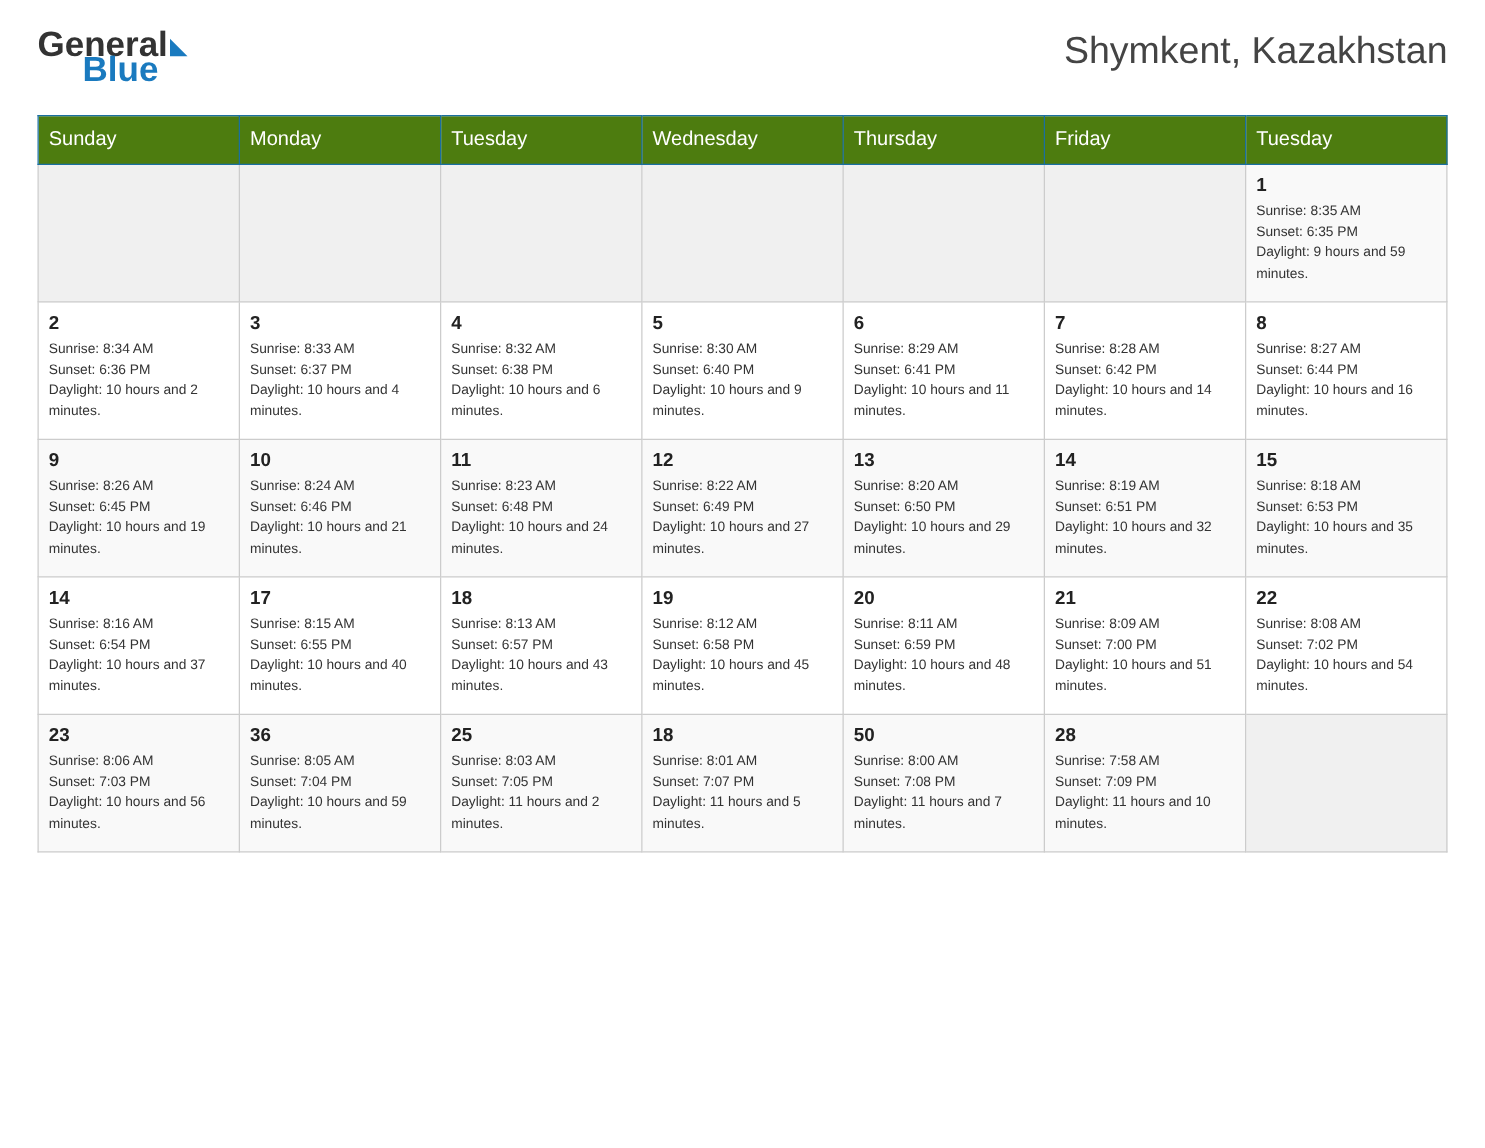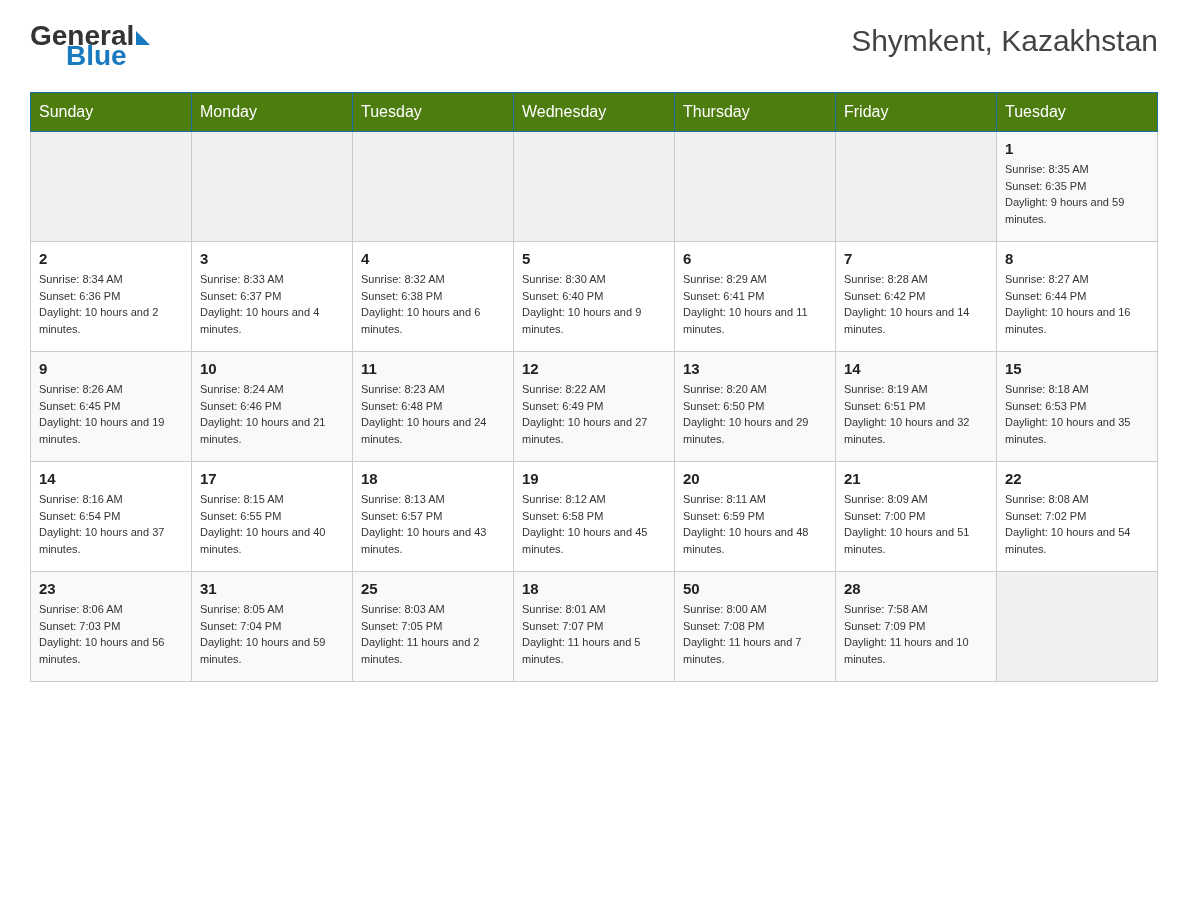--- a/index.html
+++ b/index.html
@@ -246,21 +246,21 @@
           <div class="day-number">22</div>
           <div class="day-info">Sunrise: 8:08 AM<br>Sunset: 7:02 PM<br>Daylight: 10 hours and 54 minutes.</div>
         </td>
       </tr>
       <tr>
         <td>
           <div class="day-number">23</div>
           <div class="day-info">Sunrise: 8:06 AM<br>Sunset: 7:03 PM<br>Daylight: 10 hours and 56 minutes.</div>
         </td>
         <td>
-          <div class="day-number">31</div>
+          <div class="day-number">36</div>
           <div class="day-info">Sunrise: 8:05 AM<br>Sunset: 7:04 PM<br>Daylight: 10 hours and 59 minutes.</div>
         </td>
         <td>
           <div class="day-number">25</div>
           <div class="day-info">Sunrise: 8:03 AM<br>Sunset: 7:05 PM<br>Daylight: 11 hours and 2 minutes.</div>
         </td>
         <td>
           <div class="day-number">18</div>
           <div class="day-info">Sunrise: 8:01 AM<br>Sunset: 7:07 PM<br>Daylight: 11 hours and 5 minutes.</div>
         </td>

